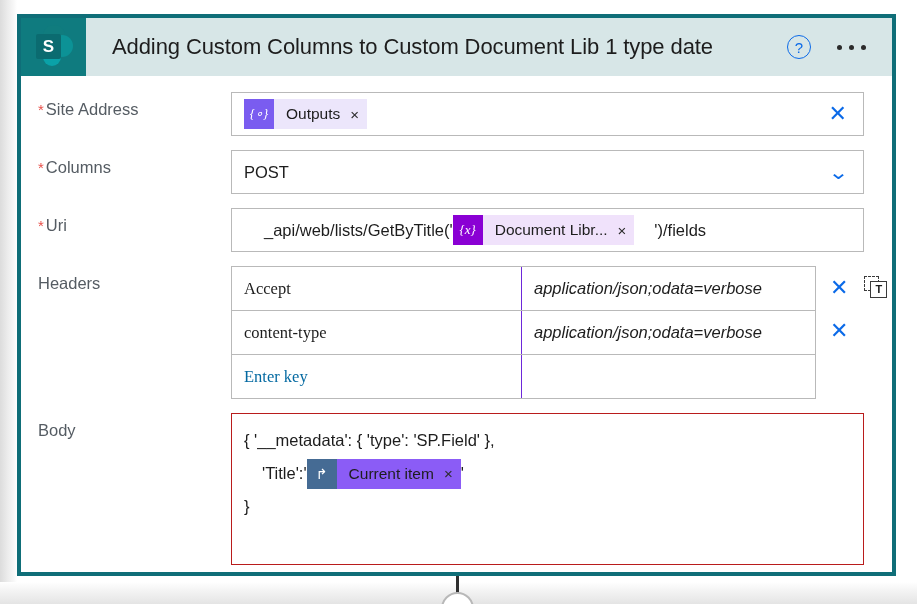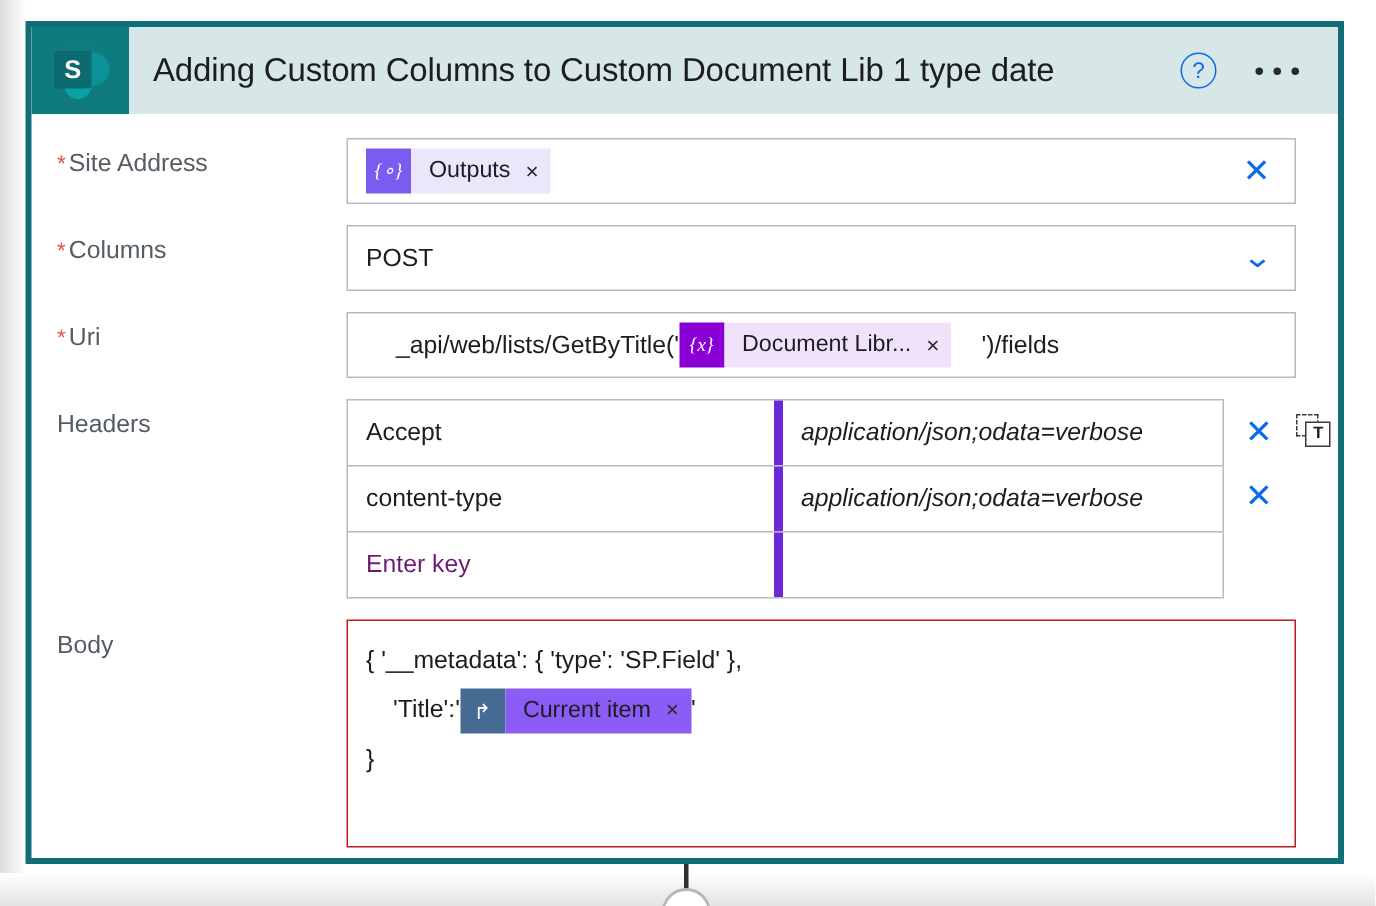--- a/index.html
+++ b/index.html
@@ -56,21 +56,21 @@
   }
   .sp-logo .sq{
     position:absolute;left:15px;top:16px;width:25px;height:25px;
     background:#0b6b70;border-radius:2px;
     display:flex;align-items:center;justify-content:center;
     color:#fff;font-size:17px;font-weight:700;font-family:"Liberation Sans",sans-serif;
     line-height:1;
   }
   .card-title{
     flex:1 1 auto;
-    padding-left:16px;
+    padding-left:26px;
     font-size:22px;
     color:#1d1d1d;
     white-space:nowrap;
     letter-spacing:-0.1px;
   }
   .hdr-actions{
     display:flex;align-items:center;gap:26px;
     padding-right:26px;flex:0 0 auto;
   }
   .help-icon{
@@ -149,23 +149,23 @@
   .uri-line .seg{font-size:16.5px;color:#1d1d1d;white-space:pre;margin-left:20px;}
 
   
   .htable{border:1px solid #b9b9b9;border-bottom:none;width:585px;box-sizing:border-box;background:#fff;}
   .hrow{display:flex;border-bottom:1px solid #b9b9b9;height:43px;}
   .hcell{
     display:flex;align-items:center;
     padding:0 12px;font-size:16.5px;color:#1d1d1d;
     box-sizing:border-box;overflow:hidden;white-space:nowrap;
   }
-  .hcell.k{width:290px;flex:0 0 auto;border-right:6px solid #6d28d9;}
+  .hcell.k{width:290px;flex:0 0 auto;border-right:1px solid #6d28d9;font-family:Liberation Serif, serif;}
   .hcell.v{flex:1 1 auto;font-style:italic;}
-  .hcell.ph{color:#701a75;}
+  .hcell.ph{color:#0369a1;}
 
   .headers-wrap{display:flex;align-items:flex-start;}
   .hactions{display:flex;flex-direction:column;gap:0;padding-left:8px;}
   .hact-row{height:43px;display:flex;align-items:center;gap:10px;}
   .txtmode-icon{width:24px;height:24px;position:relative;cursor:pointer;flex:0 0 auto;}
   .txtmode-icon .dash{
     position:absolute;left:0;top:0;width:15px;height:15px;
     border:1.6px dashed #3a3a3a;box-sizing:border-box;
   }
   .txtmode-icon .solid{

